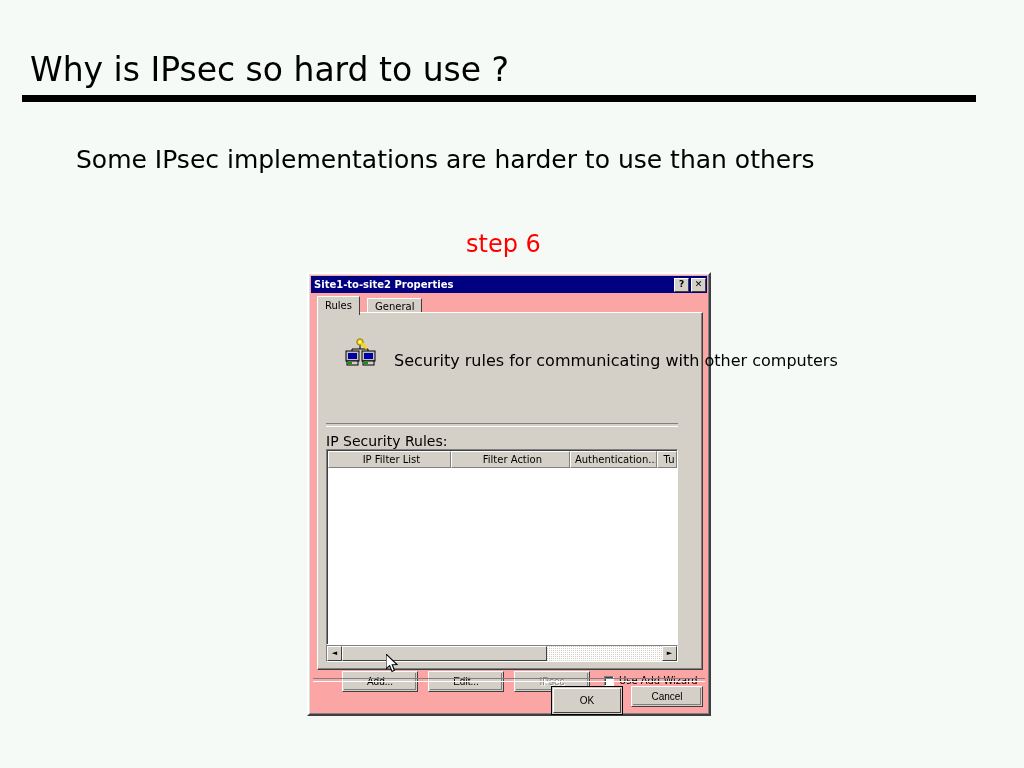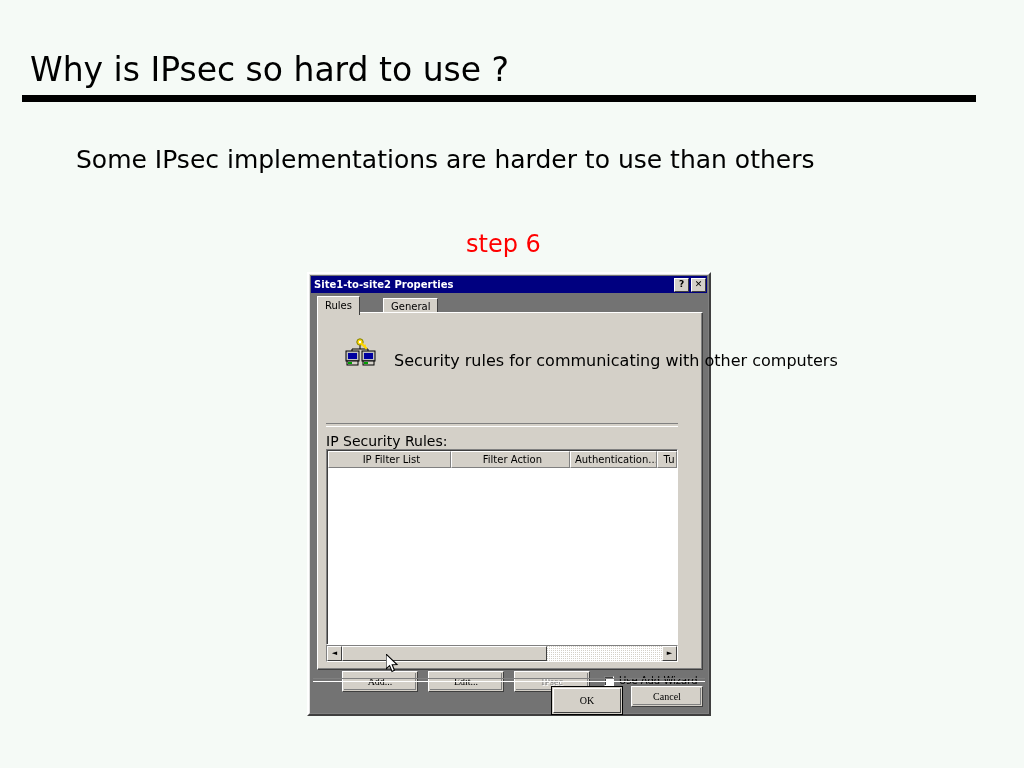--- a/index.html
+++ b/index.html
@@ -53,21 +53,21 @@
     white-space: nowrap;
   }
 
   
   .dialog {
     position: absolute;
     left: 307px;
     top: 272px;
     width: 404px;
     height: 444px;
-    background: #737373;
+    background: #fca5a5;
     border-top: 2px solid #ffffff;
     border-left: 2px solid #ffffff;
     border-right: 2px solid #3f3f3f;
     border-bottom: 2px solid #3f3f3f;
     box-sizing: border-box;
     font-family: "DejaVu Sans", sans-serif;
     font-size: 10px;
     color: #000000;
   }
   .dialog-inner {
@@ -139,21 +139,21 @@
     font-size: 10px;
     white-space: nowrap;
   }
   .tab.active {
     top: 0px;
     height: 19px;
     line-height: 17px;
     z-index: 3;
   }
   .tab-rules { left: 0px; }
-  .tab-general { left: 66px; }
+  .tab-general { left: 50px; }
 
   .tabpage {
     position: absolute;
     left: 8px;
     top: 38px;
     width: 386px;
     height: 358px;
     background: #d4d0c8;
     border-top: 1px solid #ffffff;
     border-left: 1px solid #ffffff;
@@ -336,21 +336,21 @@
     border-top: 1px solid #ffffff;
     border-left: 1px solid #ffffff;
     border-right: 1px solid #3f3f3f;
     border-bottom: 1px solid #3f3f3f;
     box-sizing: border-box;
     font-size: 10px;
     color: #000000;
     display: flex;
     align-items: center;
     justify-content: center;
-    font-family: Liberation Serif, serif;
+    font-family: Liberation Sans, sans-serif;
     position: absolute;
   }
   .btn .inner {
     position: absolute;
     left: 1px; top: 1px; right: 1px; bottom: 1px;
     border-right: 1px solid #808080;
     border-bottom: 1px solid #808080;
     pointer-events: none;
   }
   .btn.disabled {

